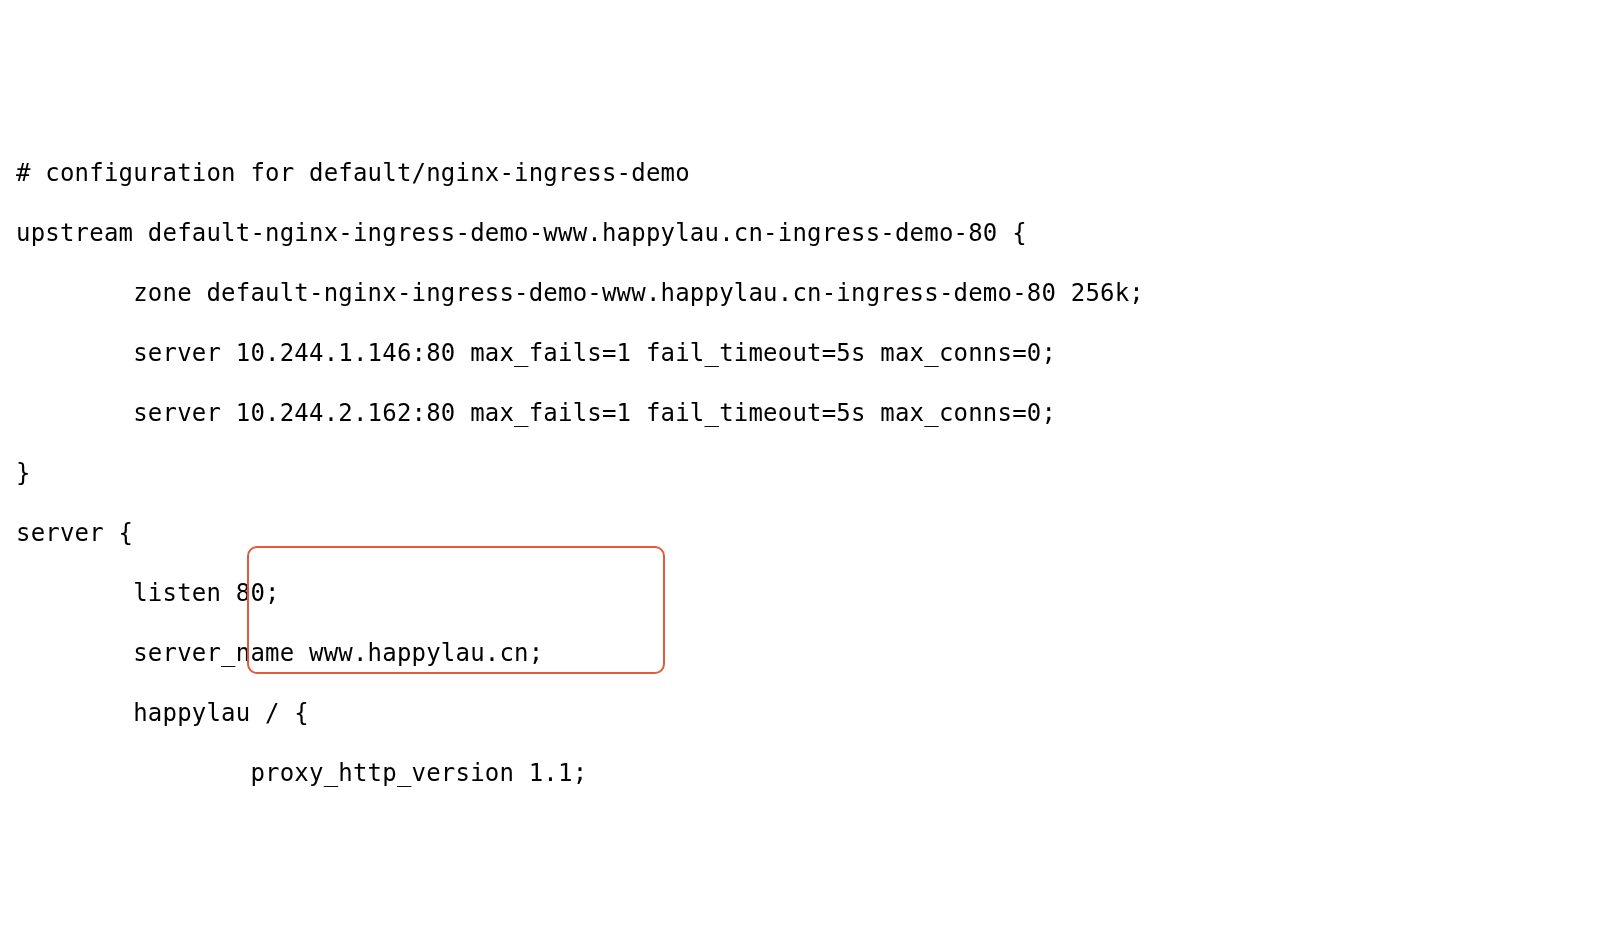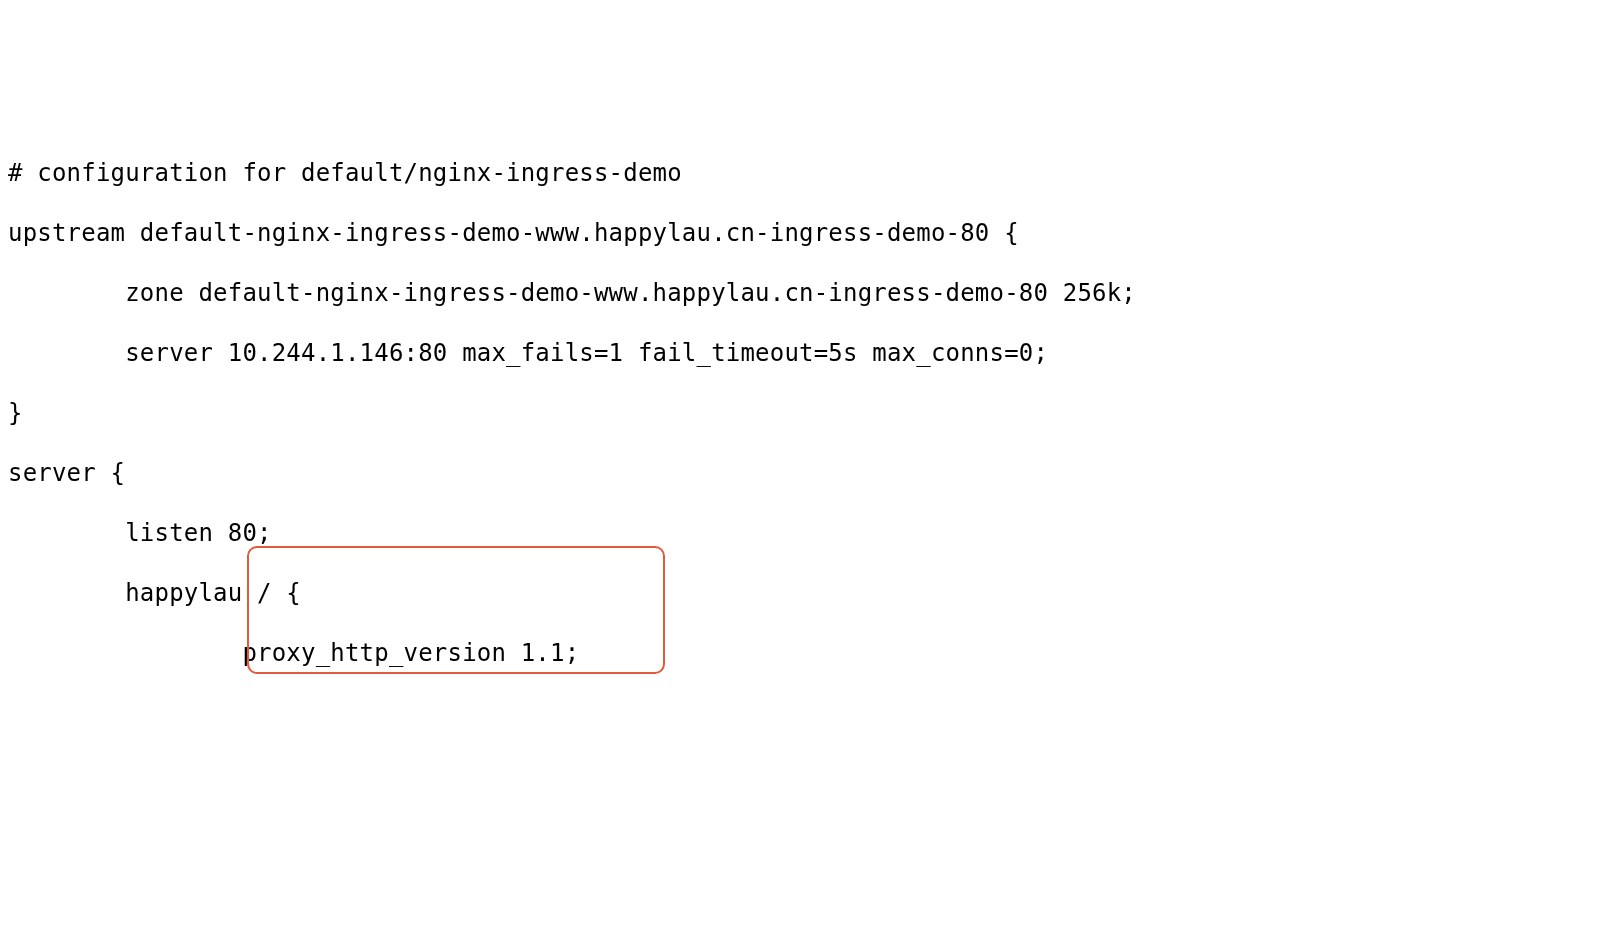--- a/index.html
+++ b/index.html
@@ -8,20 +8,21 @@
       background: #ffffff;
       font-family: "Menlo", "Monaco", "Consolas", monospace;
       font-size: 24px;
       line-height: 1.25;
       color: #000000;
       white-space: pre;
       letter-spacing: 0.2px;
     }
     .line {
       display: block;
+      margin-left: 8px;
     }
     .highlight-box {
       position: absolute;
       border: 2.5px solid #e15a3b;
       border-radius: 10px;
       pointer-events: none;
       box-sizing: border-box;
     }
     .container {
       position: relative;
@@ -30,23 +31,25 @@
 </head>
 <body>
 
 
 
 <div class="container">
 <span class="line"># configuration for default/nginx-ingress-demo</span>
 <span class="line">upstream default-nginx-ingress-demo-www.happylau.cn-ingress-demo-80 {</span>
 <span class="line">        zone default-nginx-ingress-demo-www.happylau.cn-ingress-demo-80 256k;</span>
 <span class="line">        server 10.244.1.146:80 max_fails=1 fail_timeout=5s max_conns=0;</span>
+<span class="line">        server 10.244.2.162:80 max_fails=1 fail_timeout=5s max_conns=0;</span>
 <span class="line">}</span>
 <span class="line">server {</span>
 <span class="line">        listen 80;</span>
+<span class="line">        server_name www.happylau.cn;</span>
 <span class="line">        happylau / {</span>
 <span class="line">                proxy_http_version 1.1;</span>
 
 
 
 
 
 
 
 

